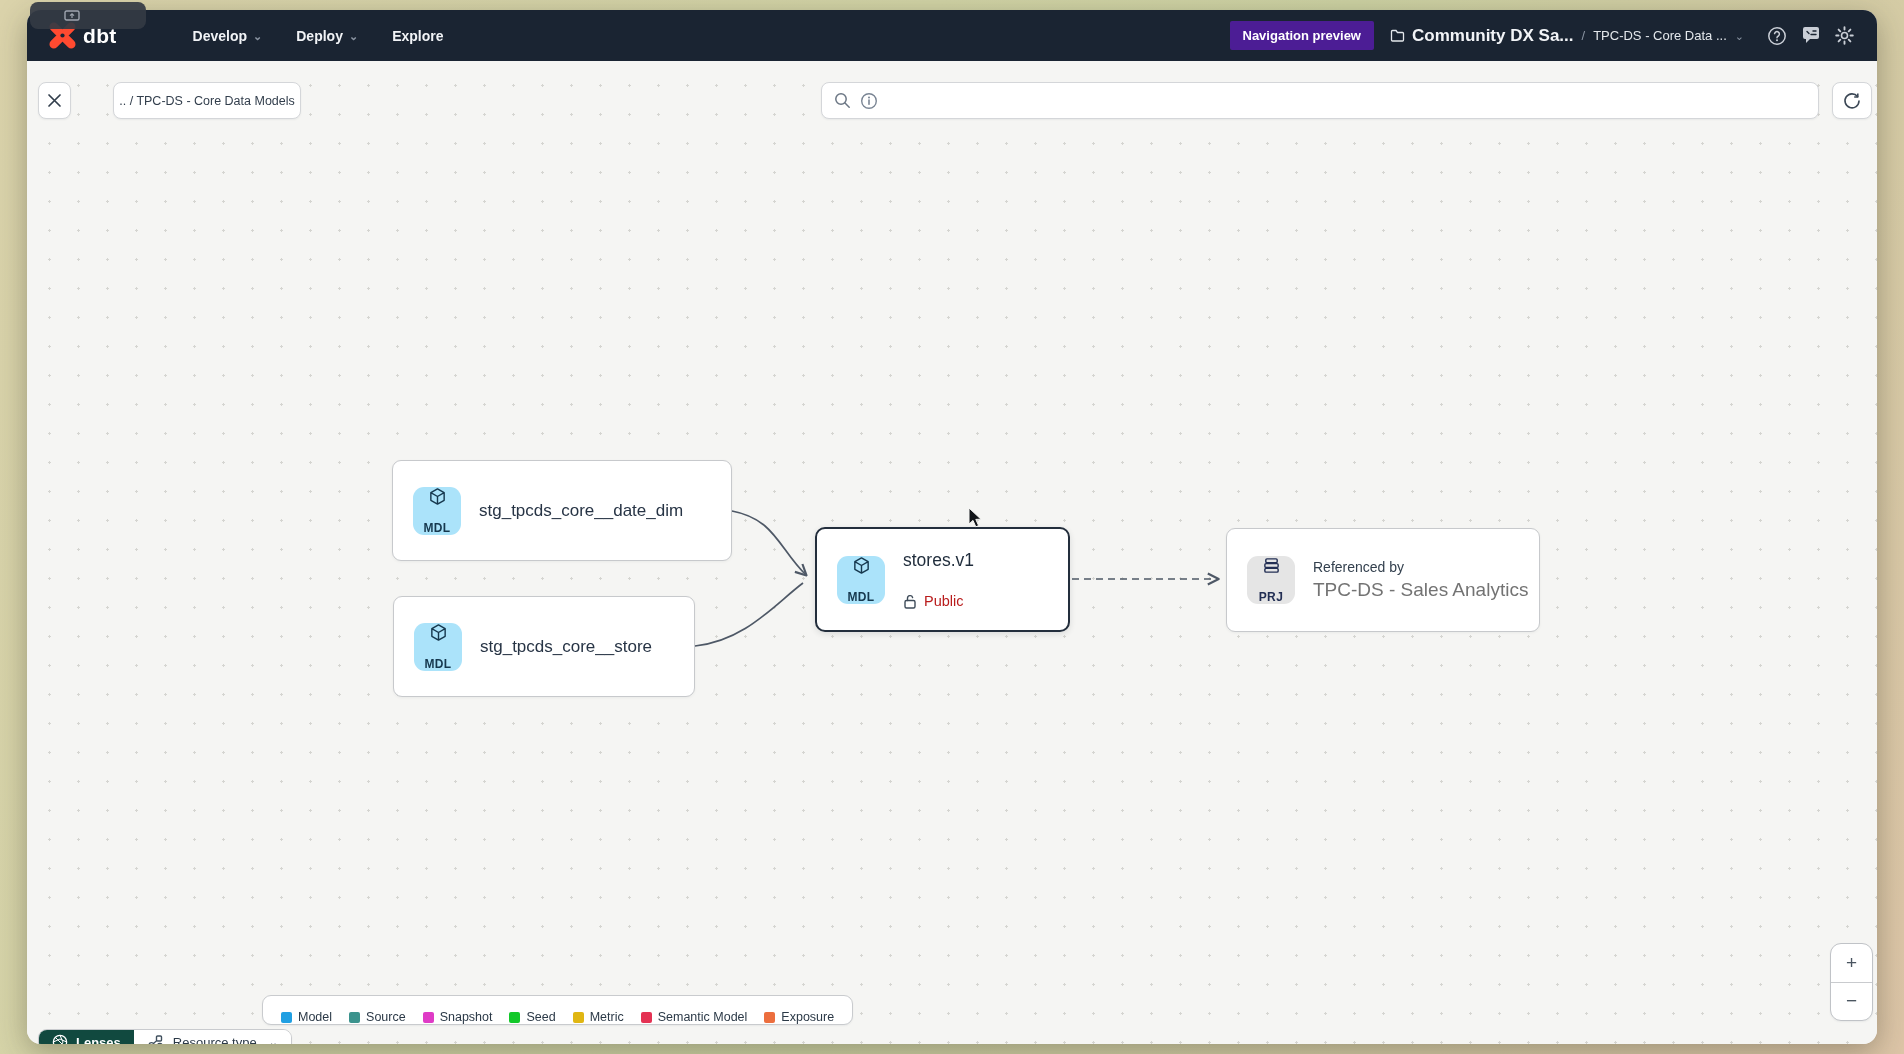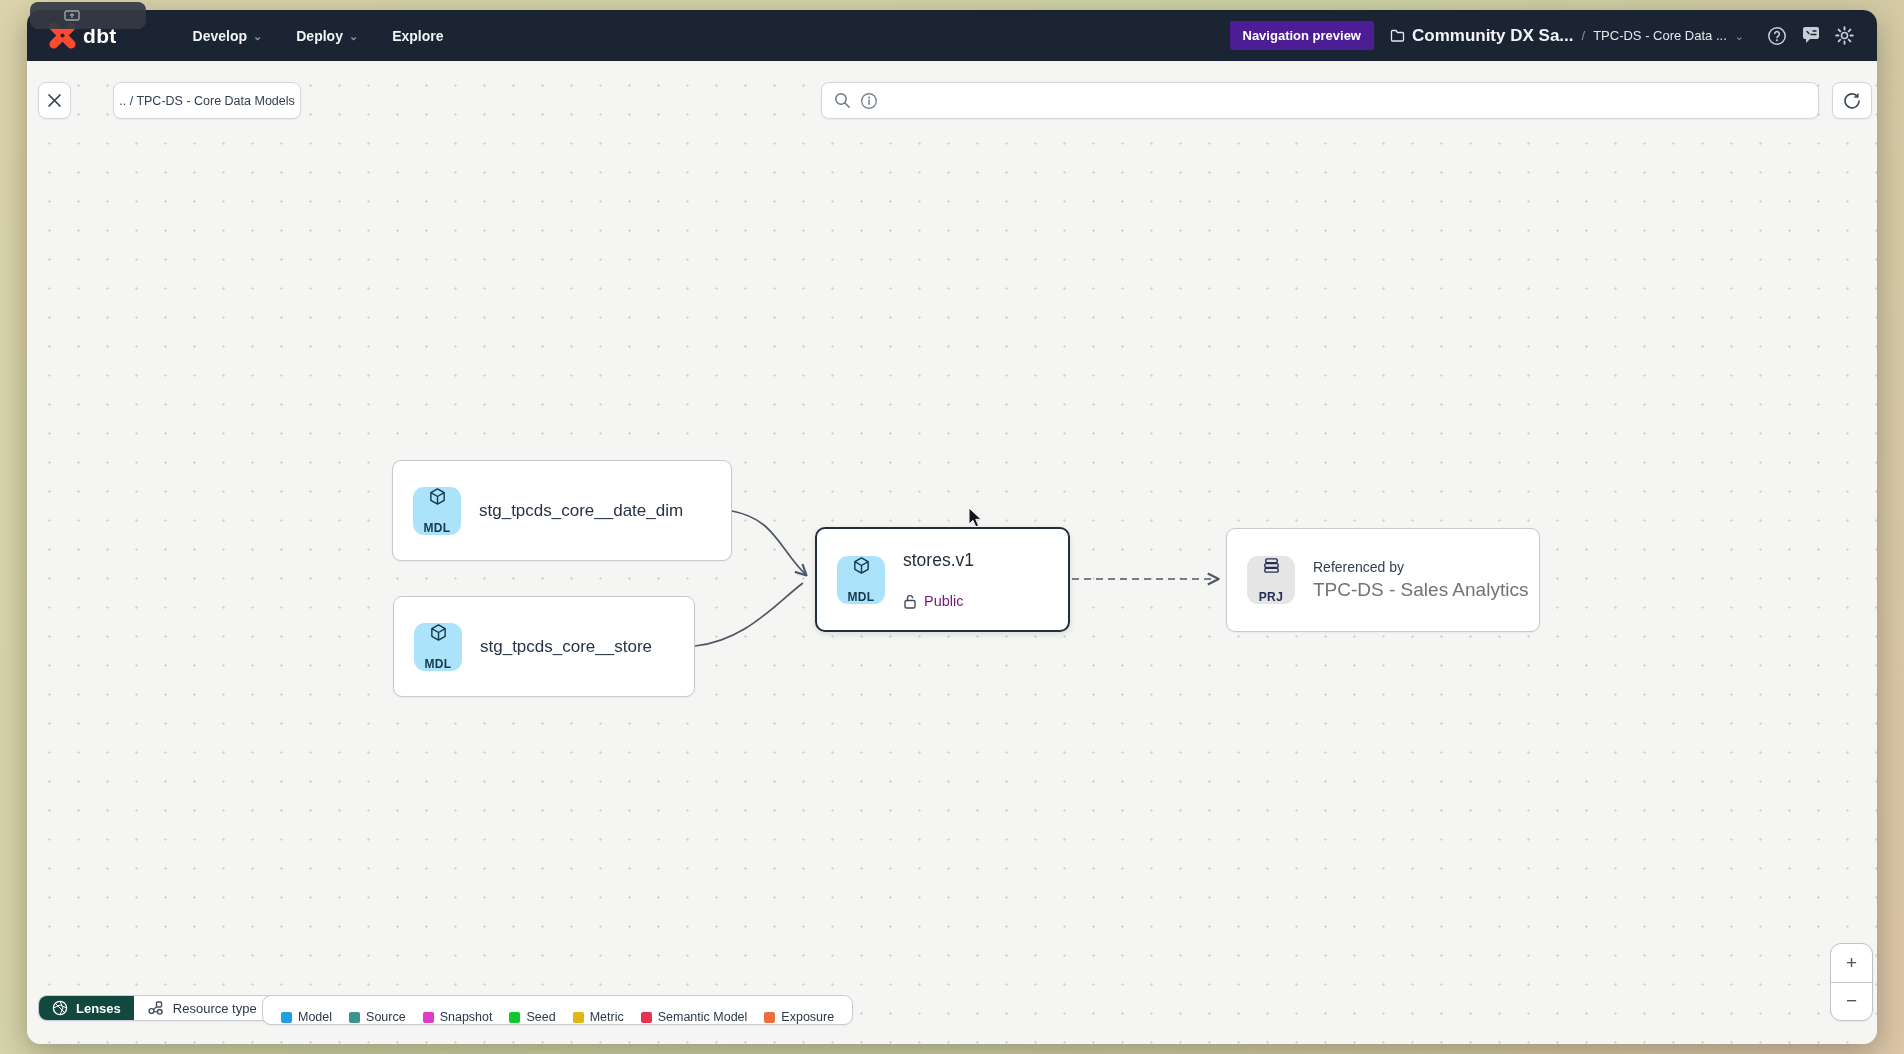--- a/index.html
+++ b/index.html
@@ -74,26 +74,26 @@
   .node-prj{ left:1199px; top:467px; width:314px; height:104px; }
   .res-badge{
     width:48px; height:48px; border-radius:11px; flex:none;
     display:flex; flex-direction:column; align-items:center; justify-content:space-between; gap:1px;
   }
   .badge-mdl{ background:#abe3fa; color:#16384e; }
   .badge-prj{ background:#e5e5e5; color:#232f54; }
   .res-badge-label{ font-size:12px; font-weight:bold; letter-spacing:.4px; }
   .node-title{ font-size:17px; color:#273445; white-space:nowrap; }
   .node-title-lg{ font-size:17.5px; color:#1f2c3b; }
-  .node-sub{ display:flex; align-items:center; gap:7px; margin-top:22px; font-size:14.5px; color:#701a75; }
+  .node-sub{ display:flex; align-items:center; gap:7px; margin-top:22px; font-size:14.5px; color:#b91c1c; }
   .prj-kicker{ font-size:14px; color:#33404e; }
   .prj-title{ font-size:19px; color:#737373; margin-top:4px; white-space:nowrap; }
   
   .lens-group{
-    position:absolute; left:11px; top:934px; height:26px; display:flex;
+    position:absolute; left:11px; top:968px; height:26px; display:flex;
     border:1px solid #c9cbce; border-radius:9px; overflow:hidden; background:#fff;
     box-shadow:0 1px 2px rgba(25,35,45,.06);
   }
   .lens-seg{ display:flex; align-items:center; gap:8px; padding:0 13px; cursor:pointer; }
   .lens-seg-dark{ background:#11493f; color:#fff; font-size:13px; font-weight:bold; }
   .lens-seg-light{ background:#fff; color:#2b3947; font-size:13px; gap:9px; }
   .seg-chev{ color:#55606d; font-size:11px; margin-left:3px; }
   .legend-box{
     position:absolute; left:235px; top:934px; height:30px; background:#fff;
     border:1px solid #c9cbce; border-radius:9px; display:flex; align-items:flex-end;

